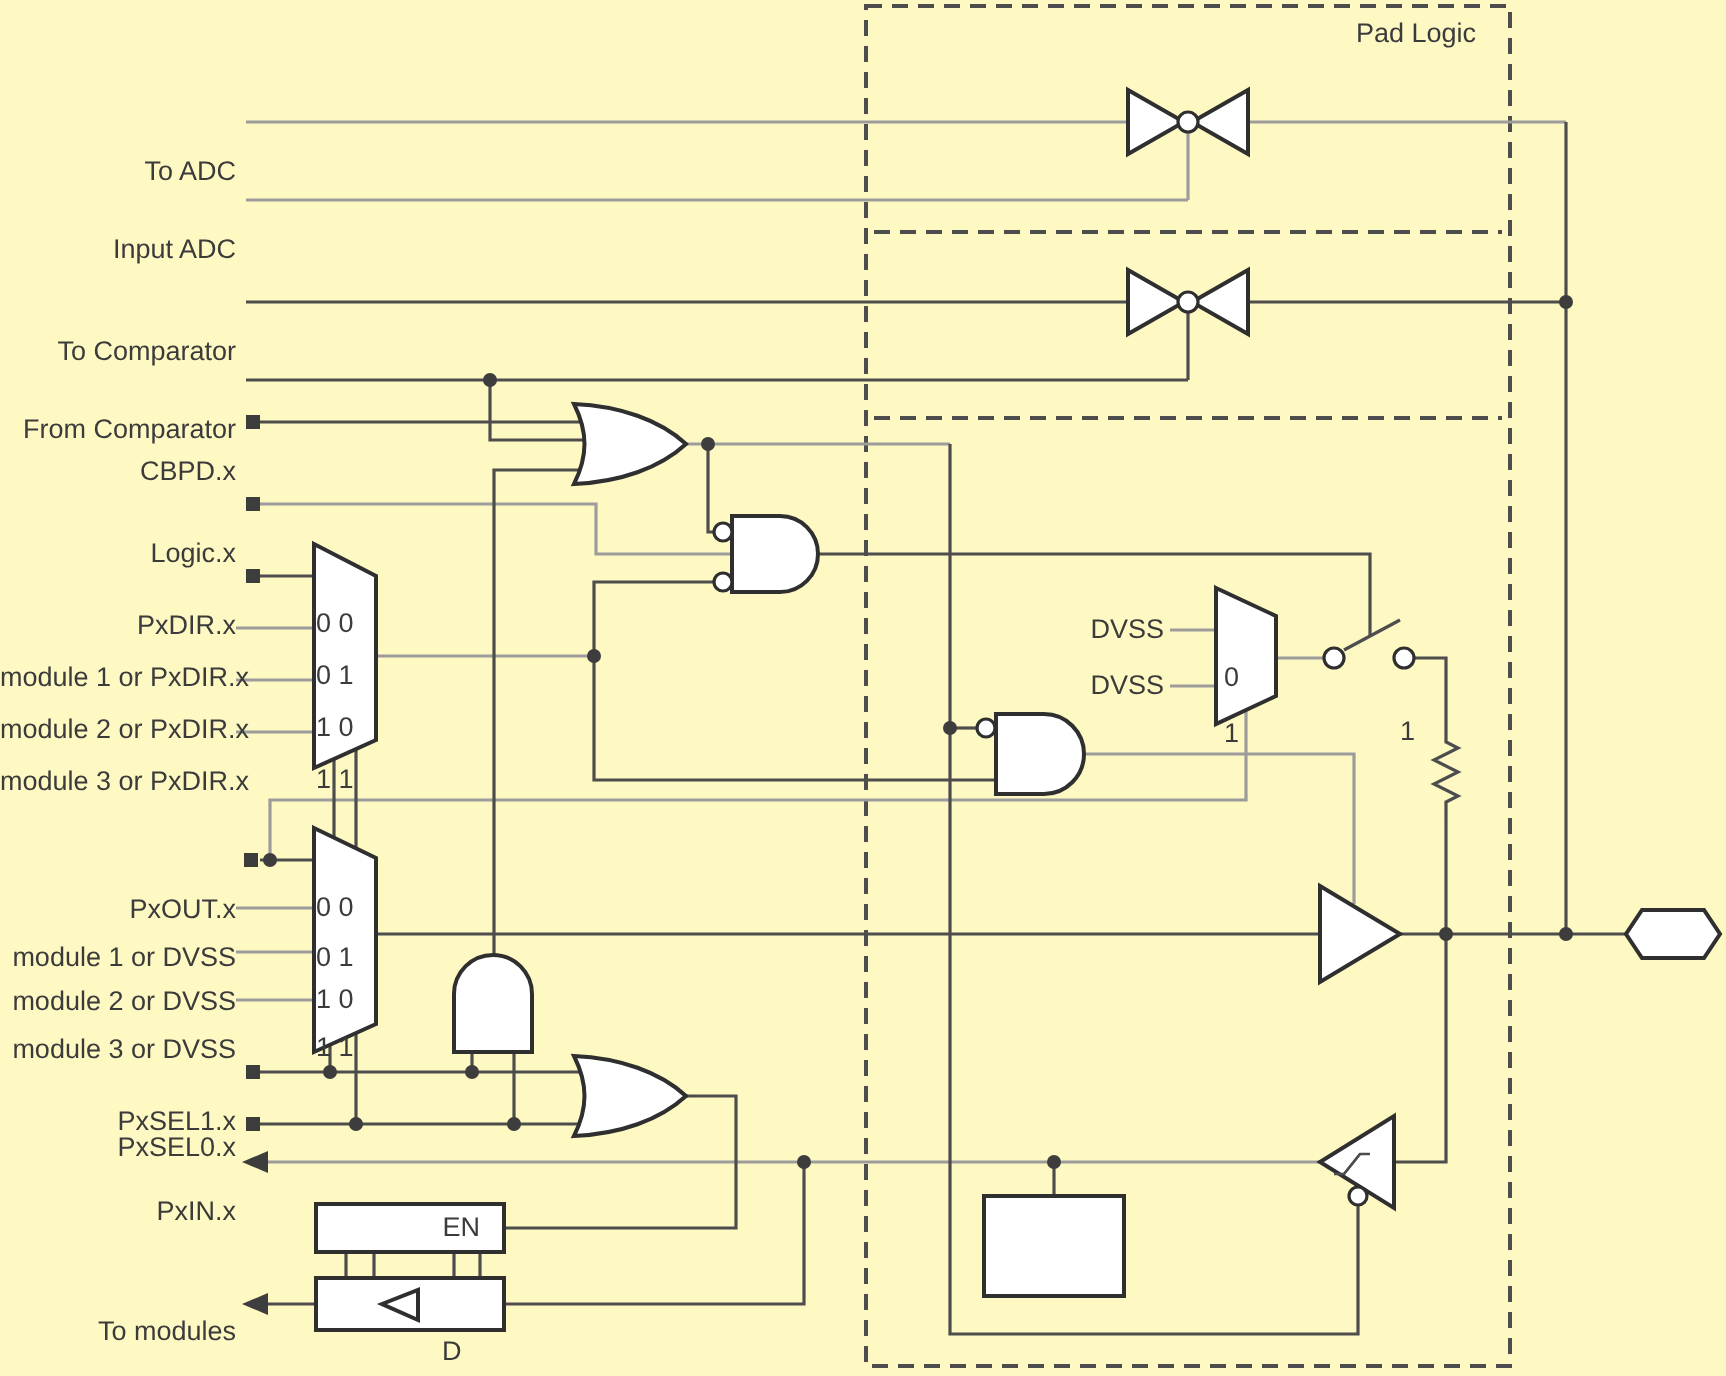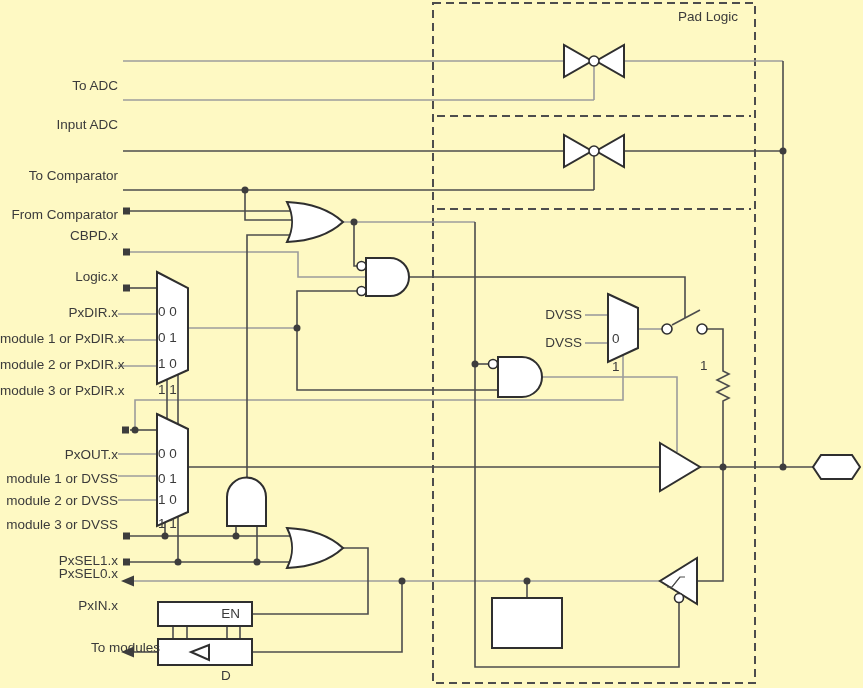--- a/index.html
+++ b/index.html
@@ -220,21 +220,21 @@
   <div class="lbl rlbl" style="top:305px;">module 1 or PxDIR.x</div>
   <div class="lbl rlbl" style="top:331px;">module 2 or PxDIR.x</div>
   <div class="lbl rlbl" style="top:357px;">module 3 or PxDIR.x</div>
   <div class="lbl rlbl" style="top:421px;">PxOUT.x</div>
   <div class="lbl rlbl" style="top:445px;">module 1 or DVSS</div>
   <div class="lbl rlbl" style="top:467px;">module 2 or DVSS</div>
   <div class="lbl rlbl" style="top:491px;">module 3 or DVSS</div>
   <div class="lbl rlbl" style="top:527px;">PxSEL1.x</div>
   <div class="lbl rlbl" style="top:540px;">PxSEL0.x</div>
   <div class="lbl rlbl" style="top:572px;">PxIN.x</div>
-  <div class="lbl rlbl" style="top:614px;padding-left:42px;">To modules</div>
+  <div class="lbl rlbl" style="top:632px;">To modules</div>
 
   <div class="lbl c" style="left:158px;top:279px;width:30px;">0 0</div>
   <div class="lbl c" style="left:158px;top:305px;width:30px;">0 1</div>
   <div class="lbl c" style="left:158px;top:331px;width:30px;">1 0</div>
   <div class="lbl c" style="left:158px;top:357px;width:30px;">1 1</div>
 
   <div class="lbl c" style="left:158px;top:421px;width:30px;">0 0</div>
   <div class="lbl c" style="left:158px;top:446px;width:30px;">0 1</div>
   <div class="lbl c" style="left:158px;top:467px;width:30px;">1 0</div>
   <div class="lbl c" style="left:158px;top:491px;width:30px;">1 1</div>

